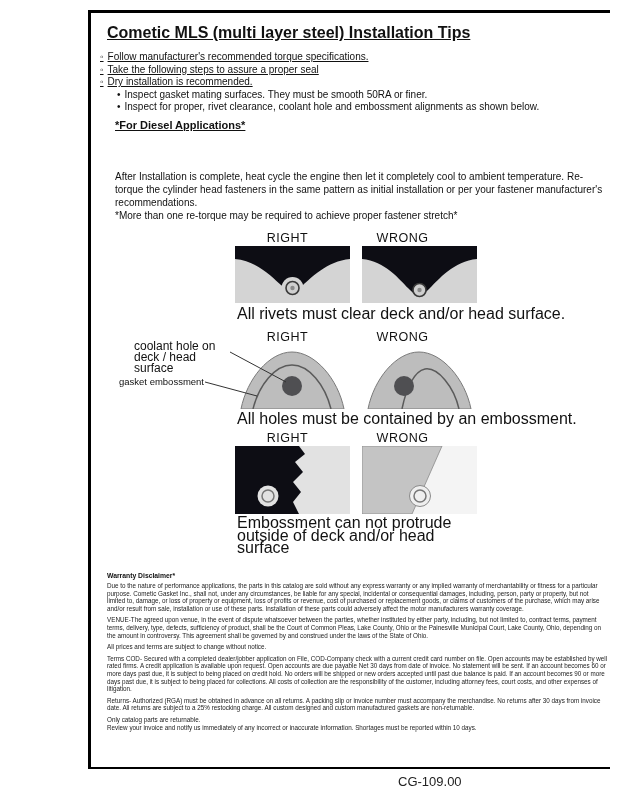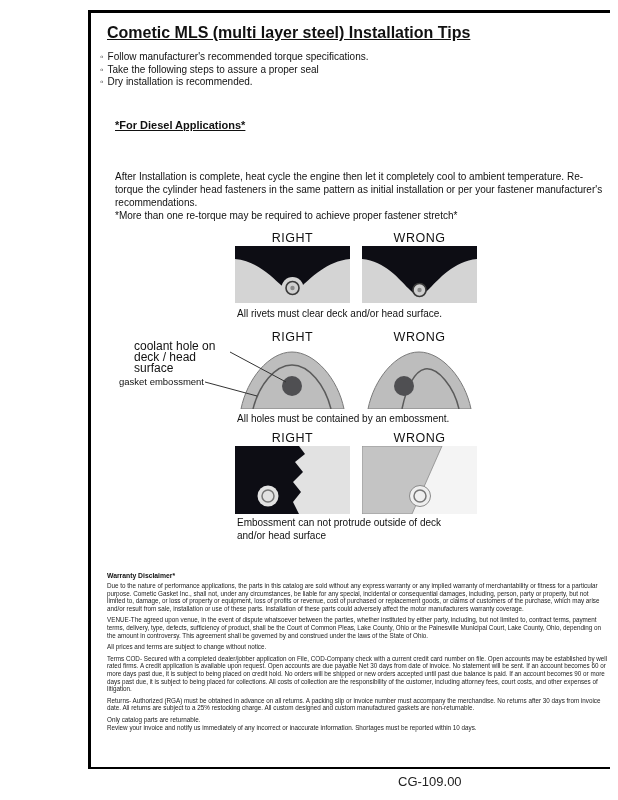--- a/index.html
+++ b/index.html
@@ -16,36 +16,36 @@
   .rule-left{left:88px;top:10px;width:3px;height:759px;}
   .rule-bottom{left:88px;top:767px;width:522px;height:2px;}
 
   .title{
     position:absolute;left:107px;top:24px;
     font-size:16px;font-weight:bold;
     text-decoration:underline;
   }
 
   .bullets{position:absolute;left:100px;top:51px;width:500px;font-size:10px;line-height:12.5px;}
-  .bullet{display:flex;}
+  .bullet{display:flex;text-decoration:underline;}
   .bullet::before{content:"◦";margin-right:4px;font-size:10px;}
   .subbullets{margin-left:17px;}
   .subbullet{display:flex;}
   .subbullet::before{content:"•";margin-right:4px;font-size:10px;}
 
   .diesel-heading{position:absolute;left:115px;top:119px;font-size:11px;font-weight:bold;text-decoration:underline;}
   .para{position:absolute;left:115px;width:490px;font-size:10px;line-height:13px;}
   .para1{top:137px;}
   .para2{top:170px;}
   .note{top:209px;}
 
-  .dg-labels{position:absolute;left:235px;width:242px;display:flex;gap:12px;justify-content:flex-end;}
+  .dg-labels{position:absolute;left:218px;width:242px;display:flex;justify-content:flex-end;}
   .dg-labels span{width:115px;text-align:center;font-size:12.5px;letter-spacing:.5px;}
   .dg-panels{position:absolute;left:235px;width:242px;display:flex;gap:12px;}
-  .dg-caption{position:absolute;left:237px;font-size:10px;line-height:12.5px;}
+  .dg-caption{position:absolute;left:237px;font-size:16px;line-height:12.5px;}
 
   .r1-labels{top:231px;}  .r1-panels{top:246px;}  .r1-caption{top:308px;}
   .r2-labels{top:330px;}  .r2-panels{top:345px;}  .r2-caption{top:413px;}
   .r3-labels{top:431px;}  .r3-panels{top:446px;}  .r3-caption{top:517px;width:230px;}
 
   .lbl-coolant{position:absolute;left:134px;top:341px;width:96px;font-size:12px;line-height:11px;}
   .lbl-emboss{position:absolute;left:119px;top:376px;width:102px;font-size:9.5px;line-height:11px;}
   .pointer-overlay{position:absolute;left:88px;top:330px;width:300px;height:90px;pointer-events:none;}
 
   .disclaimer{position:absolute;left:107px;top:572px;width:501px;}
@@ -71,20 +71,28 @@
   <div class="bullets">
     <div class="bullet">
         <span>Follow manufacturer's recommended torque specifications.</span>
       </div>
     <div class="bullet">
         <span>Take the following steps to assure a proper seal</span>
       </div>
     <div class="bullet">
         <span>Dry installation is recommended.</span>
       </div>
+    <div class="subbullets">
+      <div class="subbullet">
+          <span>Inspect gasket mating surfaces.  They must be smooth 50RA or finer.</span>
+        </div>
+      <div class="subbullet">
+          <span>Inspect for proper, rivet clearance, coolant hole and embossment alignments as shown below.</span>
+        </div>
+    </div>
   </div>
 
   <div class="diesel-heading">*For Diesel Applications*</div>
   <div class="para para2">After Installation is complete, heat cycle the engine then let it completely cool to ambient temperature. Re-torque the cylinder head fasteners in the same pattern as initial installation or per your fastener manufacturer's recommendations.</div>
   <div class="para note">*More than one re-torque may be required to achieve proper fastener stretch*</div>
 
   <div class="dg-labels r1-labels">
     <span>RIGHT</span>
     <span>WRONG</span>
   </div>

